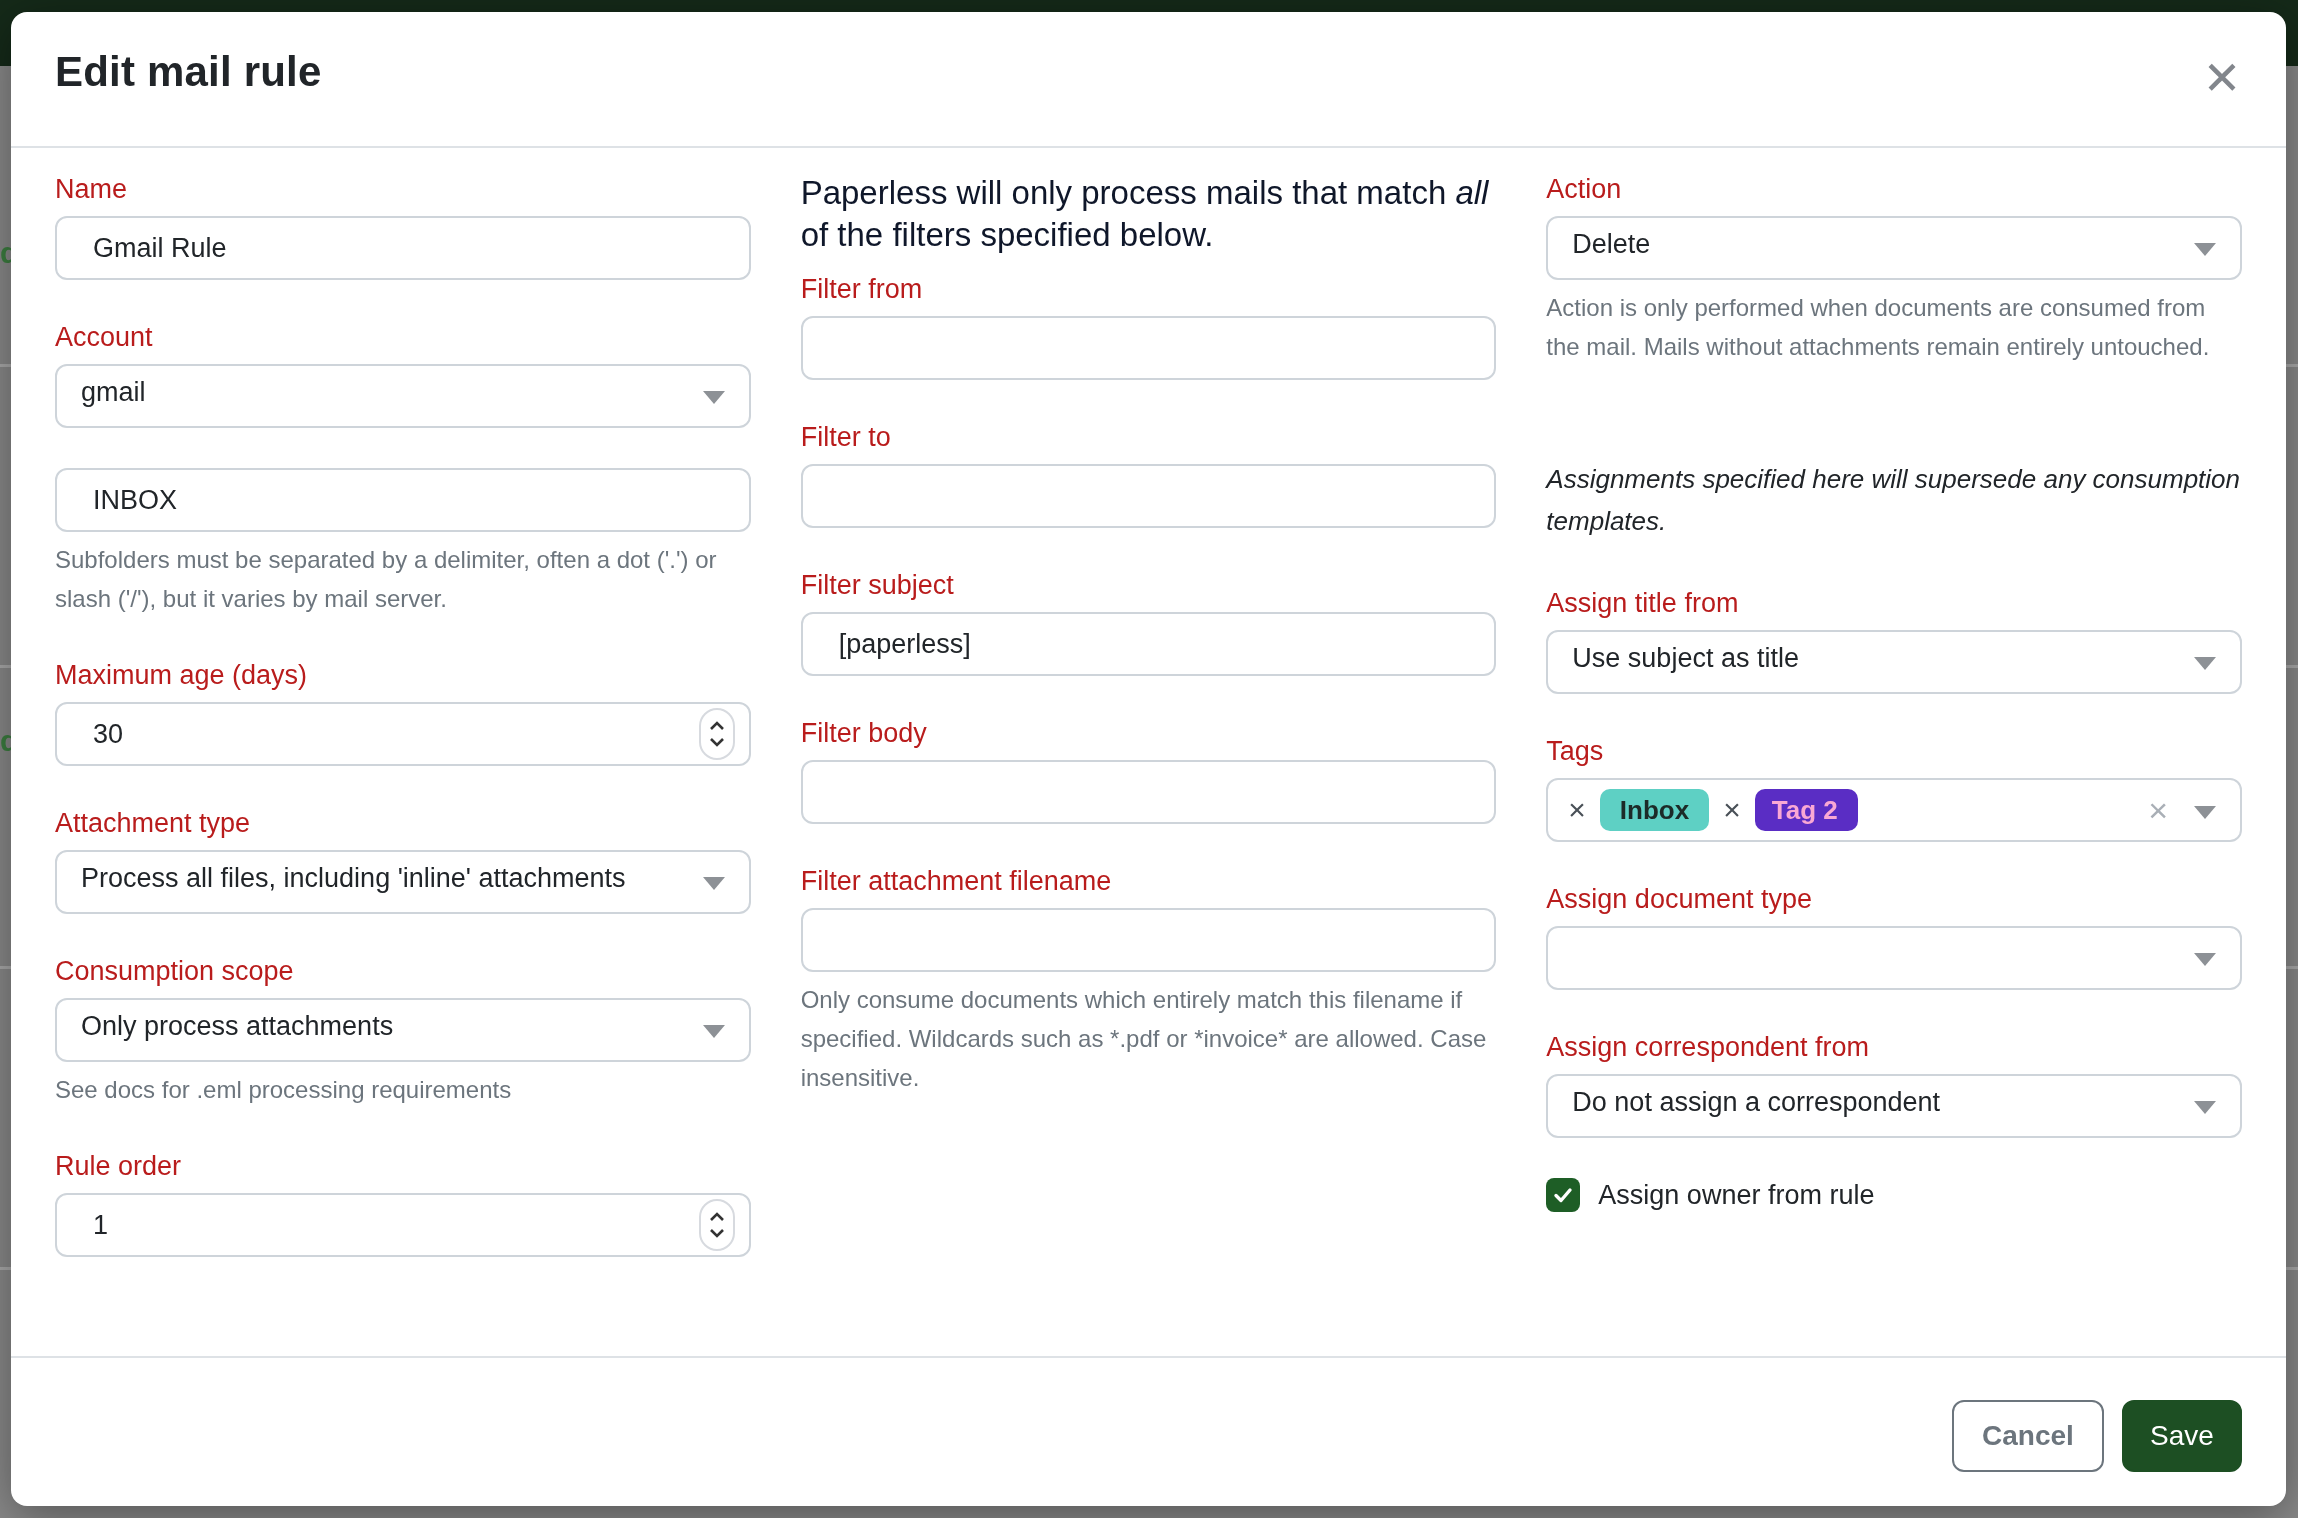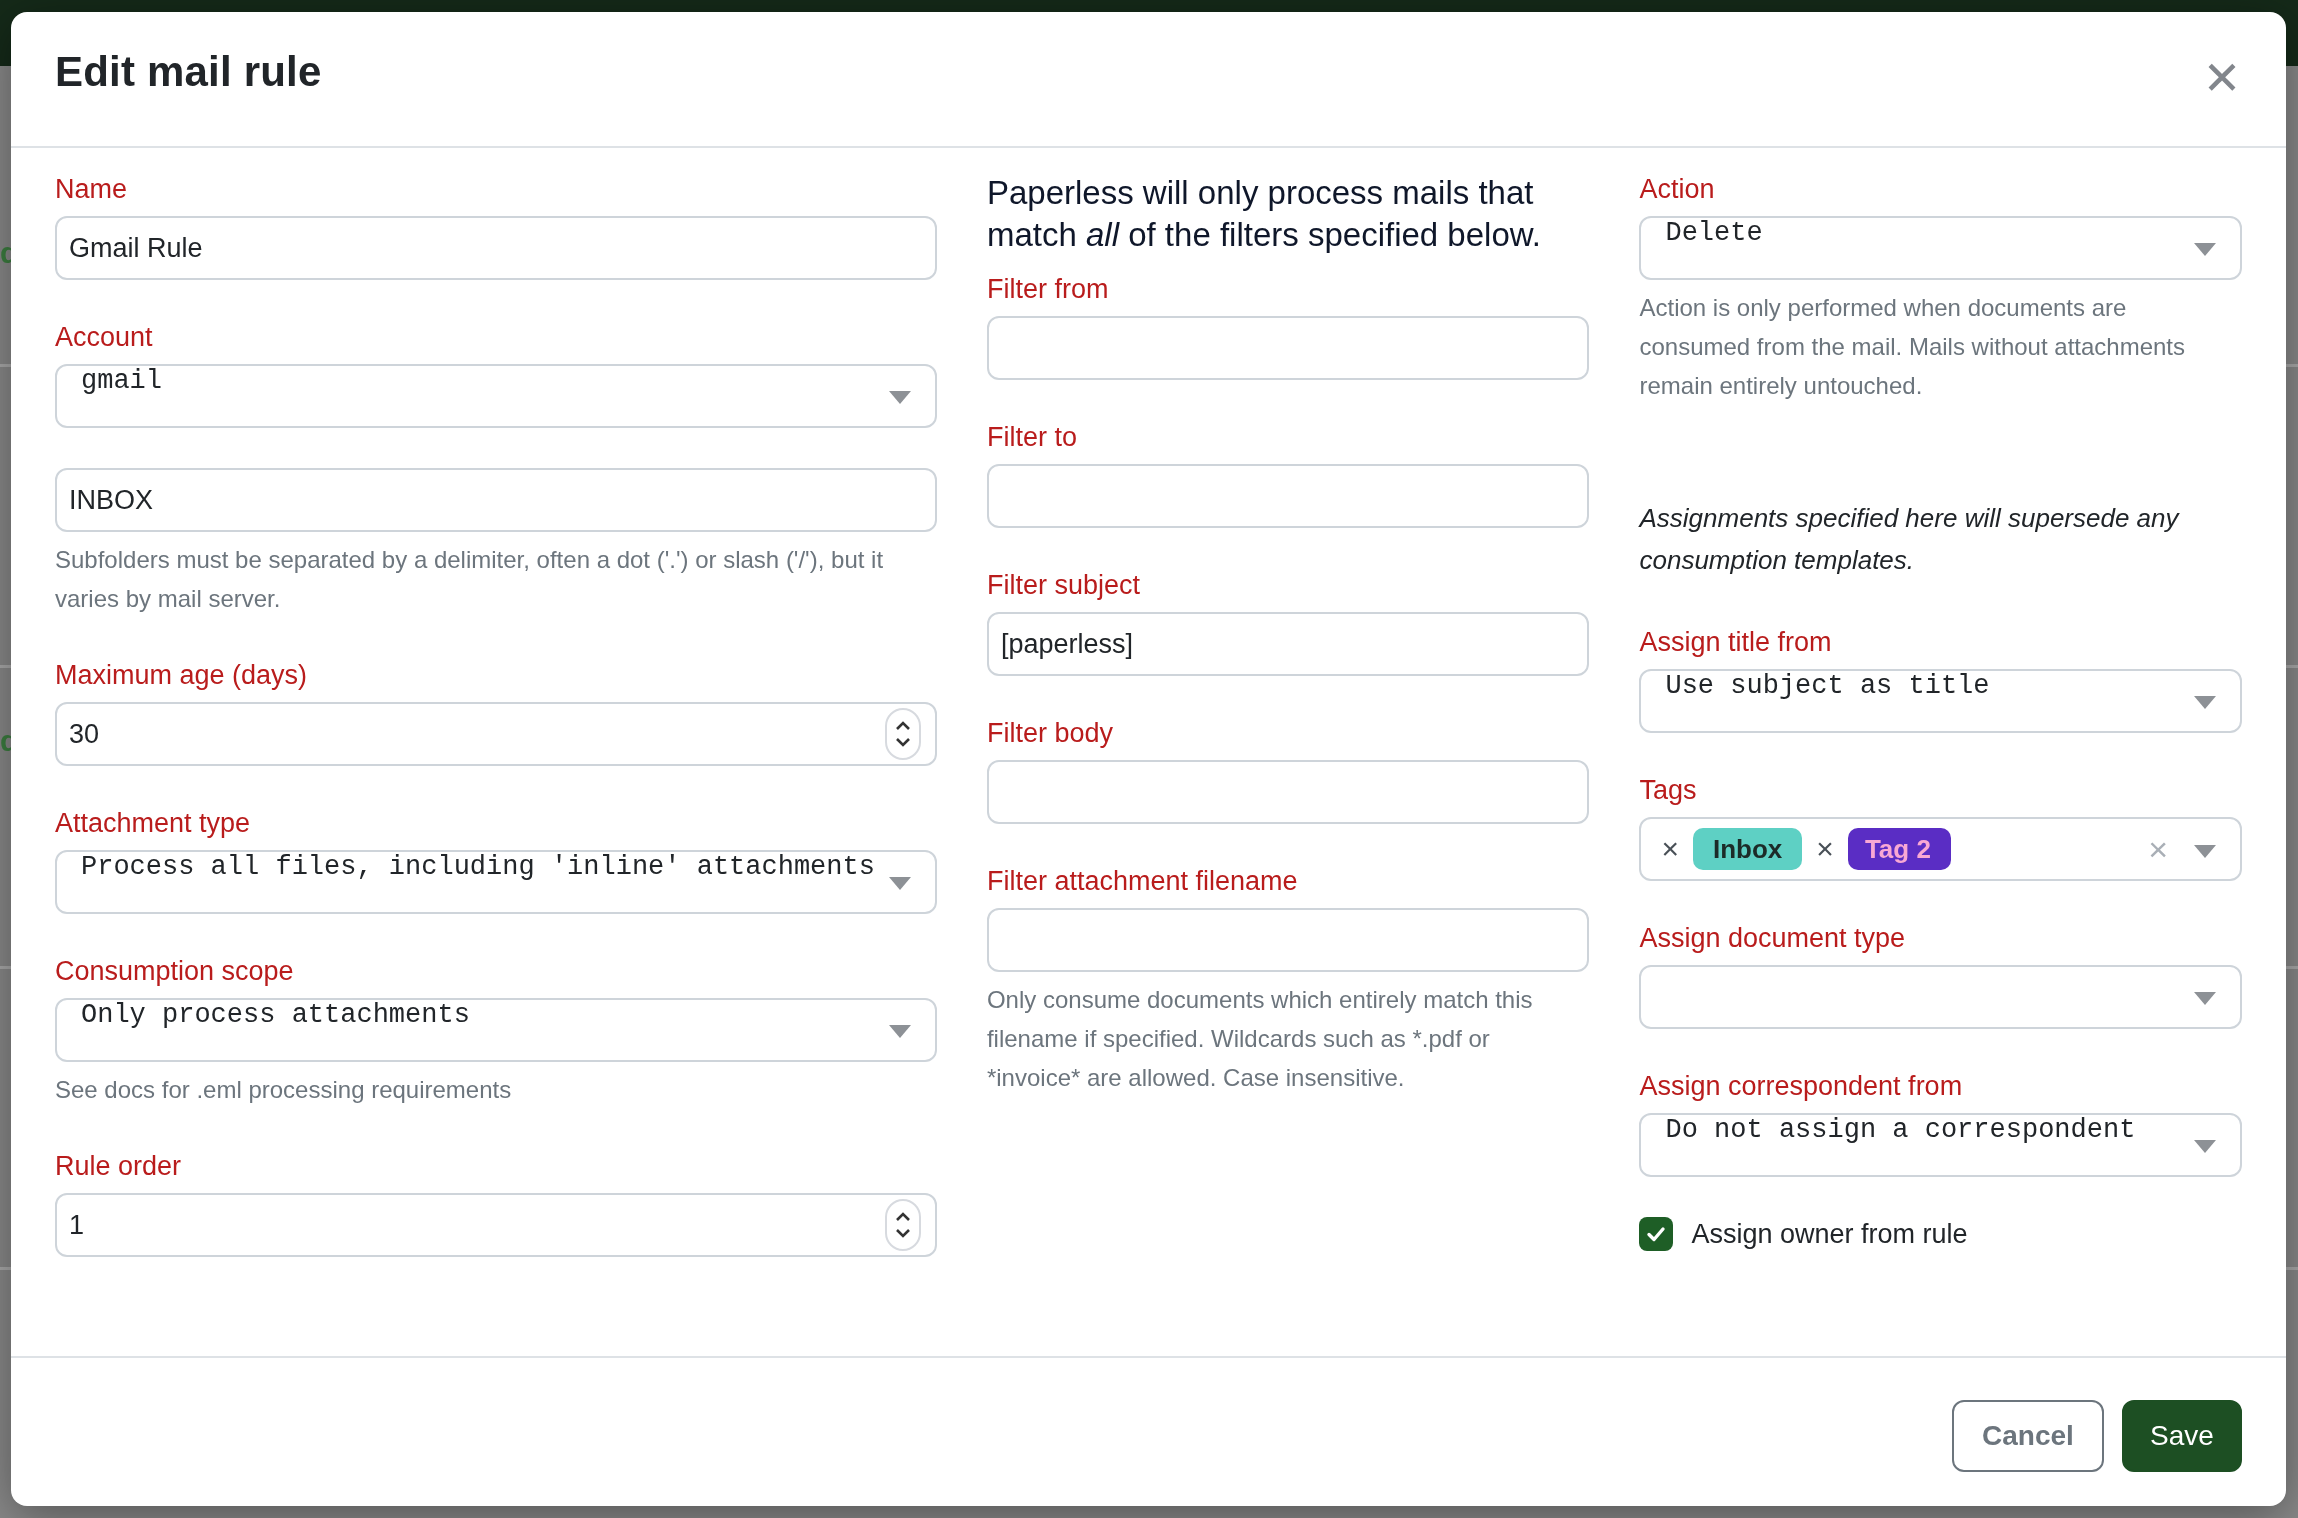--- a/index.html
+++ b/index.html
@@ -31,22 +31,22 @@
   .modal-footer { flex:0 0 150px; border-top:2px solid #dee2e6;
     display:flex; justify-content:flex-end; align-items:flex-start;
     gap:18px; padding:42px 44px 0 0; }
 
   
   .group { margin-bottom:40px; }
   .lbl { display:block; font-size:27px; line-height:34px; color:#b91c1c; margin-bottom:10px; }
   .ctl { position:relative; width:100%; height:64px; background:#fff;
     border:2px solid #ced4da; border-radius:12px; }
   .ctl input { width:100%; height:100%; border:none; outline:none; background:transparent;
-    font-family:inherit; font-size:27px; color:#212529; padding:0 60px 0 12px; border-radius:12px; }
-  .select { display:flex; align-items:flex-start; padding:0 60px 8px 24px; cursor:pointer;font-family:Liberation Mono, monospace; }
+    font-family:inherit; font-size:27px; color:#212529; padding:0 60px 0 36px; border-radius:12px; }
+  .select { display:flex; align-items:center; padding:0 60px 8px 24px; cursor:pointer; }
   .select .val { font-size:27px; color:#212529; white-space:nowrap; overflow:hidden; }
   .caret { position:absolute; right:24px; top:50%; margin-top:-5px; width:0; height:0;
     border-left:11px solid transparent; border-right:11px solid transparent;
     border-top:13px solid #8d9196; }
   .stepper { position:absolute; right:14px; top:50%; transform:translateY(-50%);
     width:36px; height:52px; border:2px solid #d7dadf; border-radius:18px;
     display:flex; flex-direction:column; align-items:center; justify-content:center; gap:2px; cursor:pointer; }
   .help { font-size:24px; line-height:39px; color:#6c757d; margin-top:8px; }
   .intro { font-size:33px; line-height:42px; color:#0f172a; margin-bottom:16px; }
   .intro .it { font-style:italic; }

